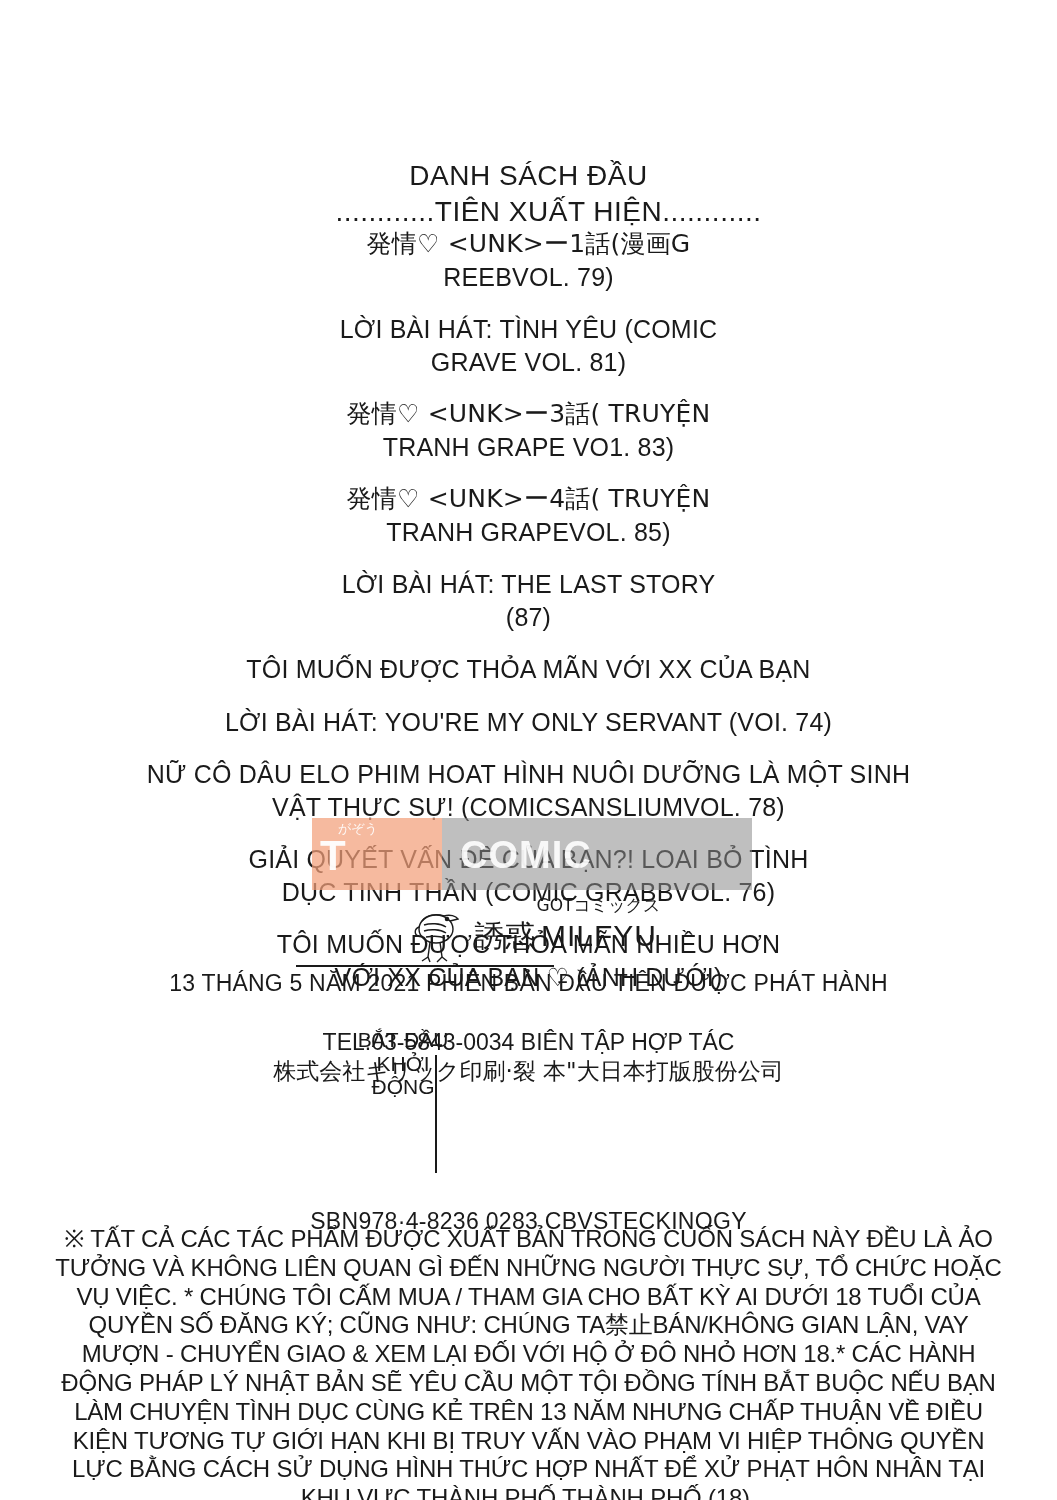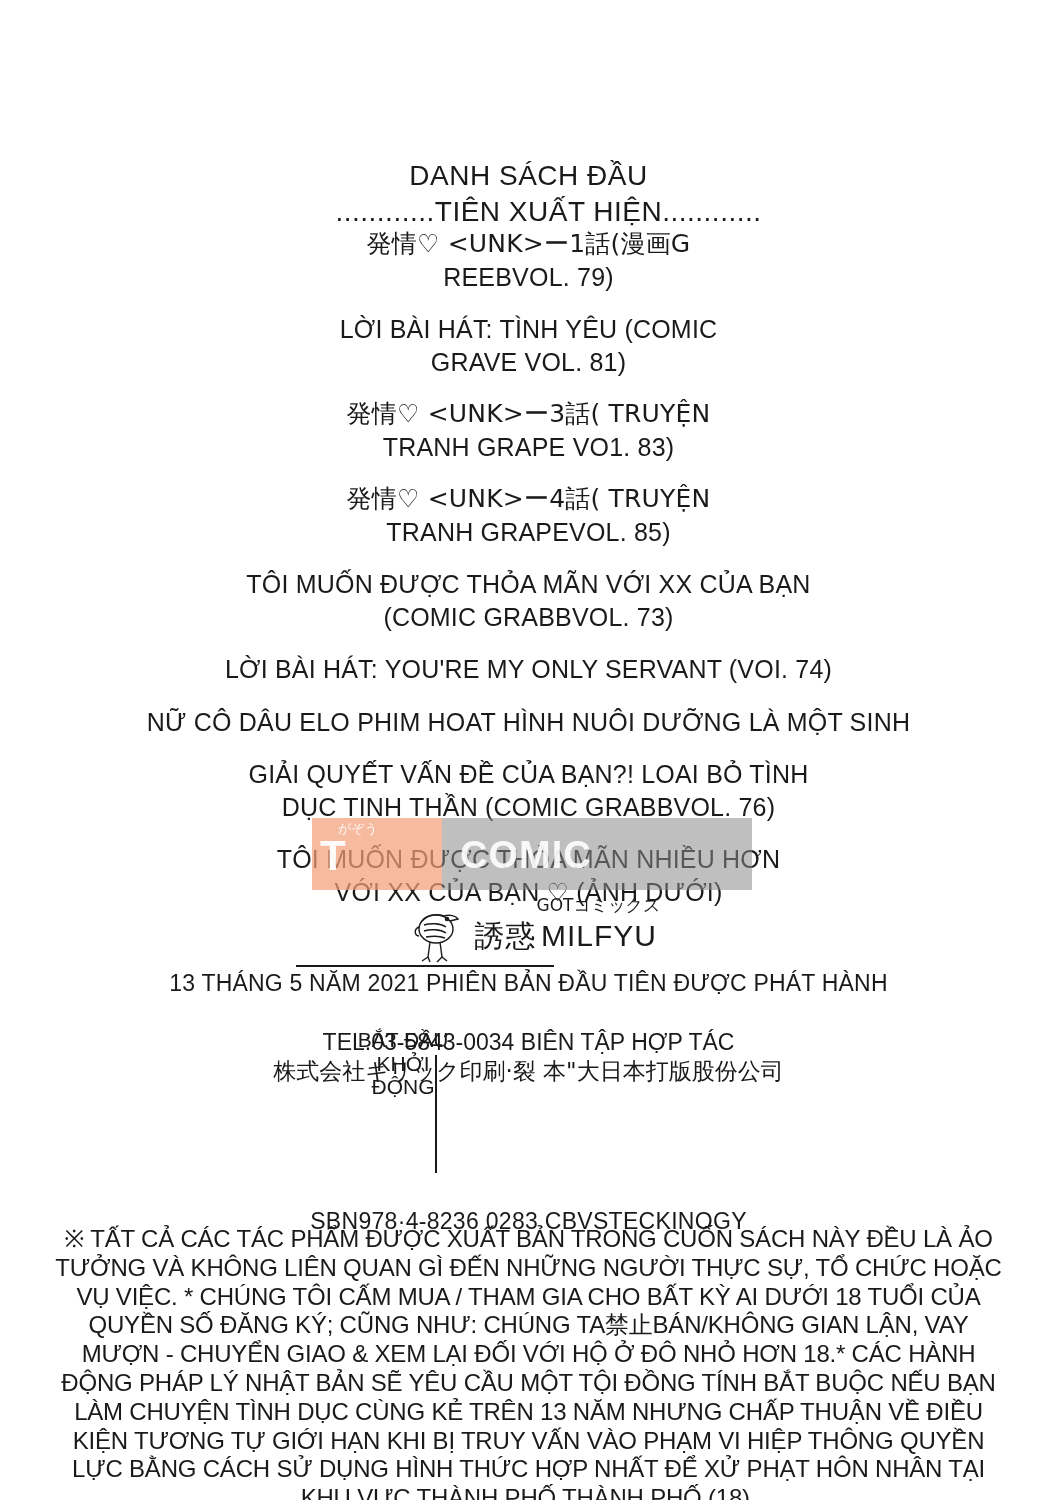--- a/index.html
+++ b/index.html
@@ -235,28 +235,32 @@
     </div>
     <div class="entry">
       <span class="ln jp">発情♡ &lt;UNK&gt;ー3話( TRUYỆN</span>
       <span class="ln">TRANH GRAPE VO1. 83)</span>
     </div>
     <div class="entry">
       <span class="ln jp">発情♡ &lt;UNK&gt;ー4話( TRUYỆN</span>
       <span class="ln">TRANH GRAPEVOL. 85)</span>
     </div>
     <div class="entry">
+      <span class="ln">LỜI BÀI HÁT: THE LAST STORY</span>
+      <span class="ln">(87)</span>
+    </div>
+    <div class="entry">
       <span class="ln">TÔI MUỐN ĐƯỢC THỎA MÃN VỚI XX CỦA BẠN</span>
-      <span class="ln">(COMIC GRABBVOL. 73)</span>
     </div>
     <div class="entry">
       <span class="ln">LỜI BÀI HÁT: YOU'RE MY ONLY SERVANT (VOI. 74)</span>
     </div>
     <div class="entry">
       <span class="ln">NỮ CÔ DÂU ELO PHIM HOAT HÌNH NUÔI DƯỠNG LÀ MỘT SINH</span>
+      <span class="ln">VẬT THỰC SỰ! (COMICSANSLIUMVOL. 78)</span>
     </div>
     <div class="entry">
       <span class="ln">GIẢI QUYẾT VẤN ĐỀ CỦA BẠN?! LOAI BỎ TÌNH</span>
       <span class="ln">DỤC TINH THẦN (COMIC GRABBVOL. 76)</span>
     </div>
     <div class="entry">
       <span class="ln">TÔI MUỐN ĐƯỢC THỎA MÃN NHIỀU HƠN</span>
       <span class="ln">VỚI XX CỦA BẠN ♡ (ẢNH DƯỚI)</span>
     </div>
   </div>

